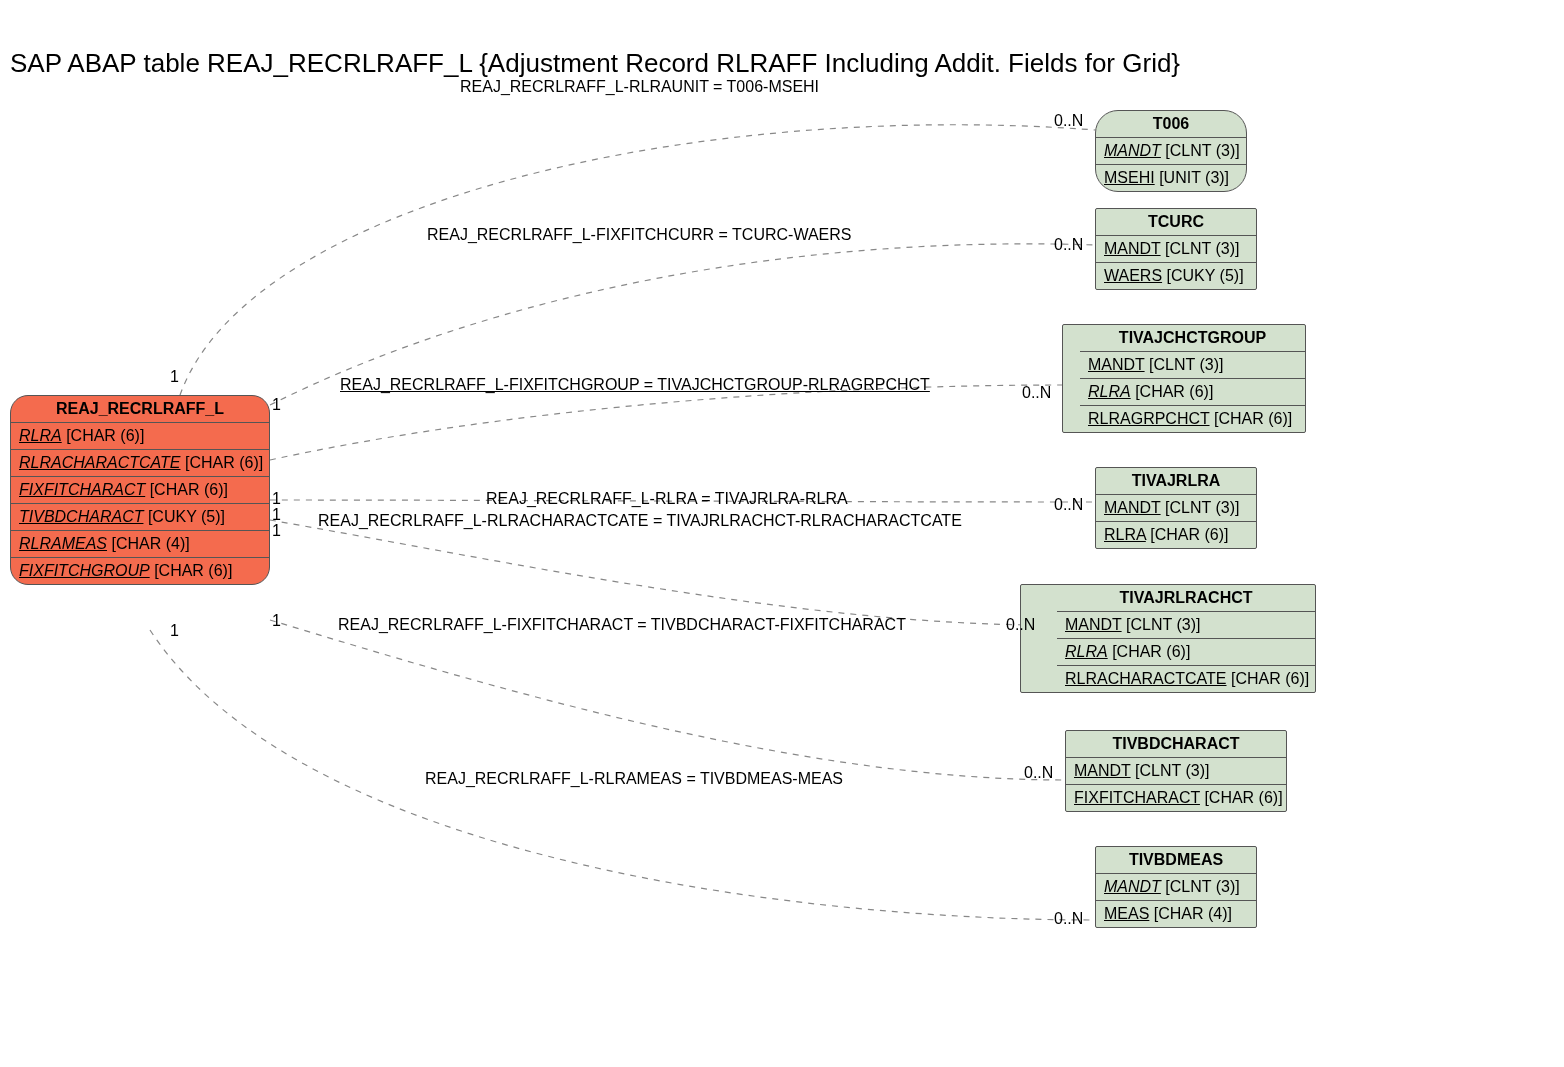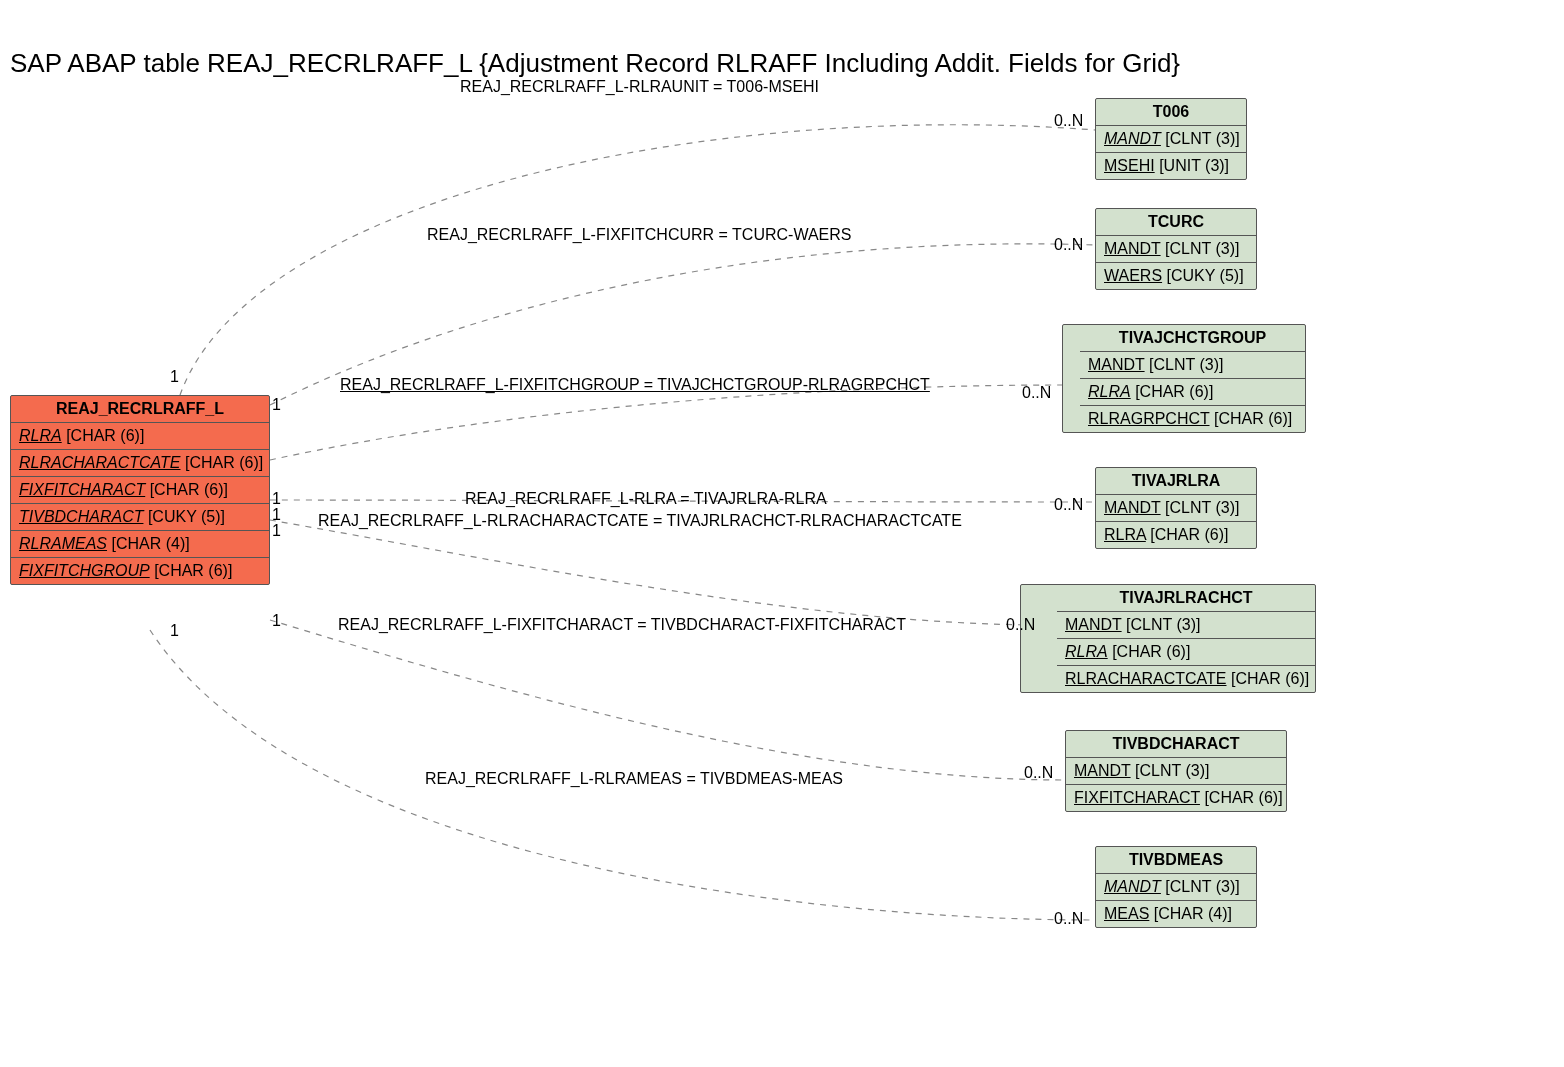--- a/index.html
+++ b/index.html
@@ -37,21 +37,21 @@
     white-space: nowrap;
   }
   .entity .row {
     padding: 4px 8px;
     border-bottom: 1.5px solid #555;
     white-space: nowrap;
   }
   .entity .row:last-child { border-bottom: none; }
   .entity .row .fld { text-decoration: underline; }
   .entity .row .ital { font-style: italic; }
-  .main-entity { background: #f46b4e; }
+  .main-entity { background: #f46b4e; border-radius: 18px; }
   .rel-entity  { background: #d3e1ce; }
   .edge-label {
     position: absolute;
     font-size: 16px;
     text-align: center;
     white-space: nowrap;
   }
   .card {
     position: absolute;
     font-size: 16px;
@@ -98,21 +98,21 @@
   <div class="entity main-entity" style="left:10px; top:355px; width:258px;">
     <div class="hdr">REAJ_RECRLRAFF_L</div>
     <div class="row"><span class="fld ital">RLRA</span> <span>[CHAR (6)]</span></div>
     <div class="row"><span class="fld ital">RLRACHARACTCATE</span> <span>[CHAR (6)]</span></div>
     <div class="row"><span class="fld ital">FIXFITCHARACT</span> <span>[CHAR (6)]</span></div>
     <div class="row"><span class="fld ital">TIVBDCHARACT</span> <span>[CUKY (5)]</span></div>
     <div class="row"><span class="fld ital">RLRAMEAS</span> <span>[CHAR (4)]</span></div>
     <div class="row"><span class="fld ital">FIXFITCHGROUP</span> <span>[CHAR (6)]</span></div>
   </div>
 
-  <div class="entity rel-entity" style="left:1095px; top:58px; width:150px;">
+  <div class="entity rel-entity" style="left:1095px; top:70px; width:150px;border-radius:23px;">
     <div class="hdr">T006</div>
     <div class="row"><span class="fld ital">MANDT</span> <span>[CLNT (3)]</span></div>
     <div class="row"><span class="fld">MSEHI</span> <span>[UNIT (3)]</span></div>
   </div>
 
   <div class="entity rel-entity" style="left:1095px; top:168px; width:160px;">
     <div class="hdr">TCURC</div>
     <div class="row"><span class="fld">MANDT</span> <span>[CLNT (3)]</span></div>
     <div class="row"><span class="fld">WAERS</span> <span>[CUKY (5)]</span></div>
   </div>
@@ -145,21 +145,21 @@
 
   <div class="entity rel-entity" style="left:1095px; top:806px; width:160px;">
     <div class="hdr">TIVBDMEAS</div>
     <div class="row"><span class="fld ital">MANDT</span> <span>[CLNT (3)]</span></div>
     <div class="row"><span class="fld">MEAS</span> <span>[CHAR (4)]</span></div>
   </div>
 
   <div class="edge-label" style="left:460px; top:38px;">REAJ_RECRLRAFF_L-RLRAUNIT = T006-MSEHI</div>
   <div class="edge-label" style="left:427px; top:186px;">REAJ_RECRLRAFF_L-FIXFITCHCURR = TCURC-WAERS</div>
   <div class="edge-label" style="left:340px; top:336px;text-decoration:underline;">REAJ_RECRLRAFF_L-FIXFITCHGROUP = TIVAJCHCTGROUP-RLRAGRPCHCT</div>
-  <div class="edge-label" style="left:465px; top:450px;text-align:right;">REAJ_RECRLRAFF_L-RLRA = TIVAJRLRA-RLRA</div>
+  <div class="edge-label" style="left:486px; top:450px;text-align:right;">REAJ_RECRLRAFF_L-RLRA = TIVAJRLRA-RLRA</div>
   <div class="edge-label" style="left:318px; top:472px;">REAJ_RECRLRAFF_L-RLRACHARACTCATE = TIVAJRLRACHCT-RLRACHARACTCATE</div>
   <div class="edge-label" style="left:338px; top:576px;">REAJ_RECRLRAFF_L-FIXFITCHARACT = TIVBDCHARACT-FIXFITCHARACT</div>
   <div class="edge-label" style="left:425px; top:730px;">REAJ_RECRLRAFF_L-RLRAMEAS = TIVBDMEAS-MEAS</div>
 
   <div class="card" style="left:170px; top:328px;">1</div>
   <div class="card" style="left:272px; top:356px;">1</div>
   <div class="card" style="left:272px; top:450px;">1</div>
   <div class="card" style="left:272px; top:466px;">1</div>
   <div class="card" style="left:272px; top:482px;">1</div>
   <div class="card" style="left:272px; top:572px;">1</div>

